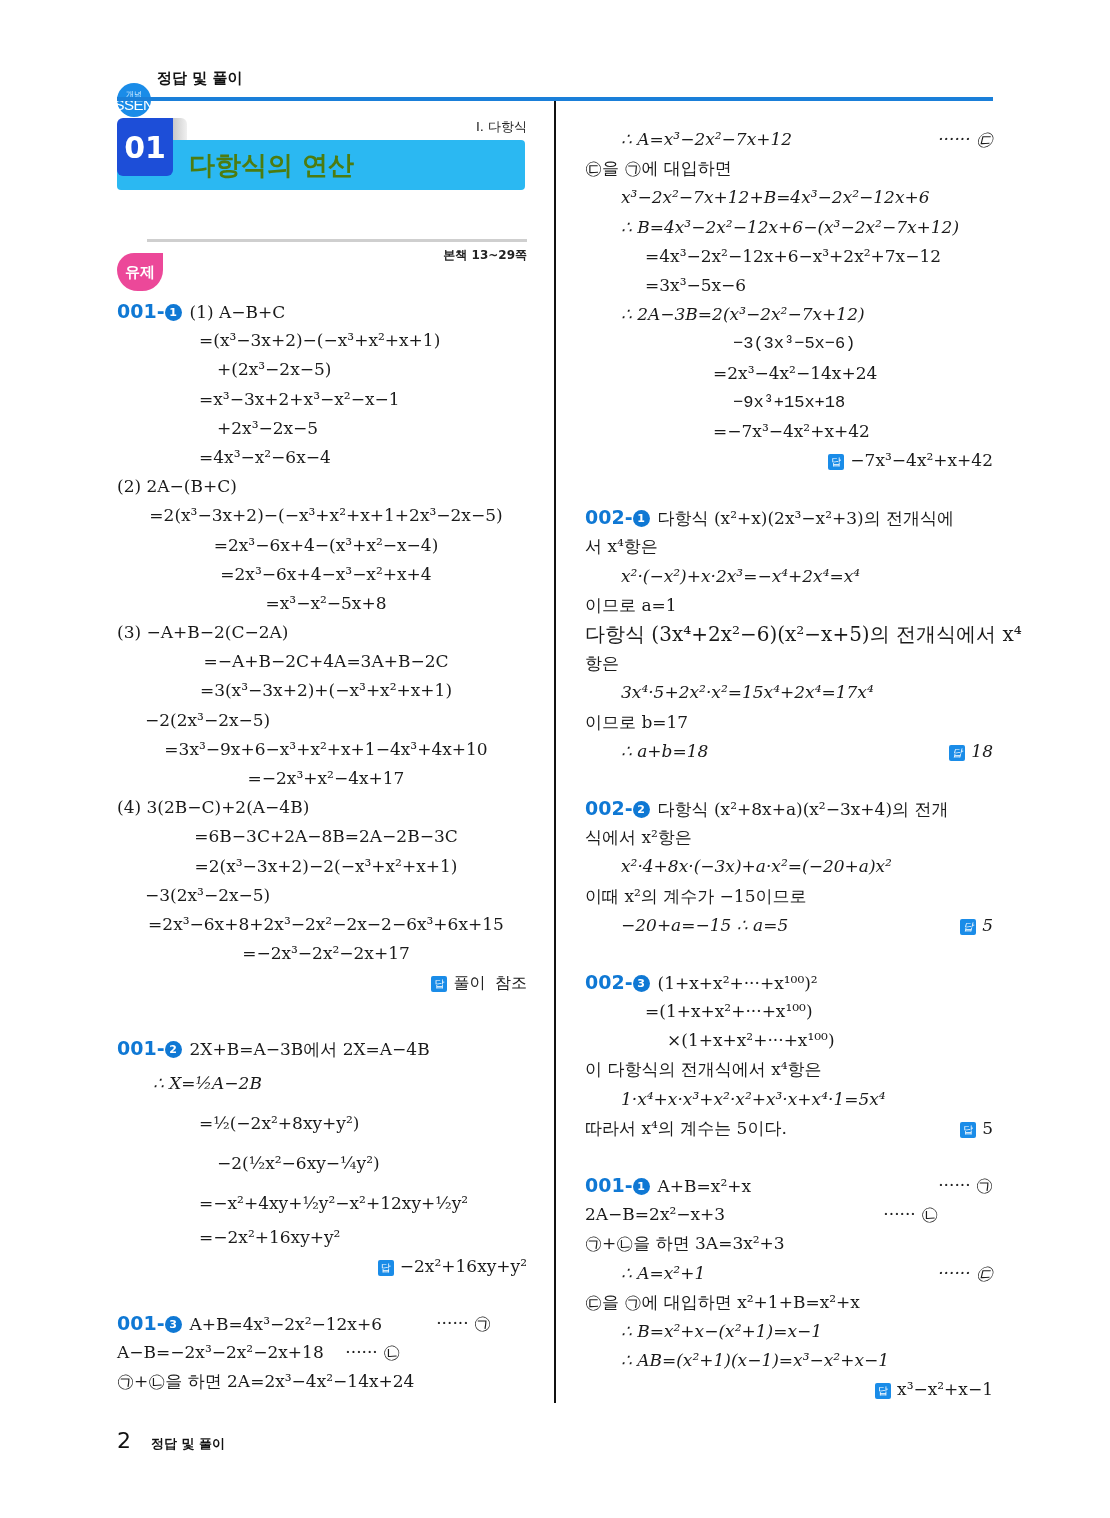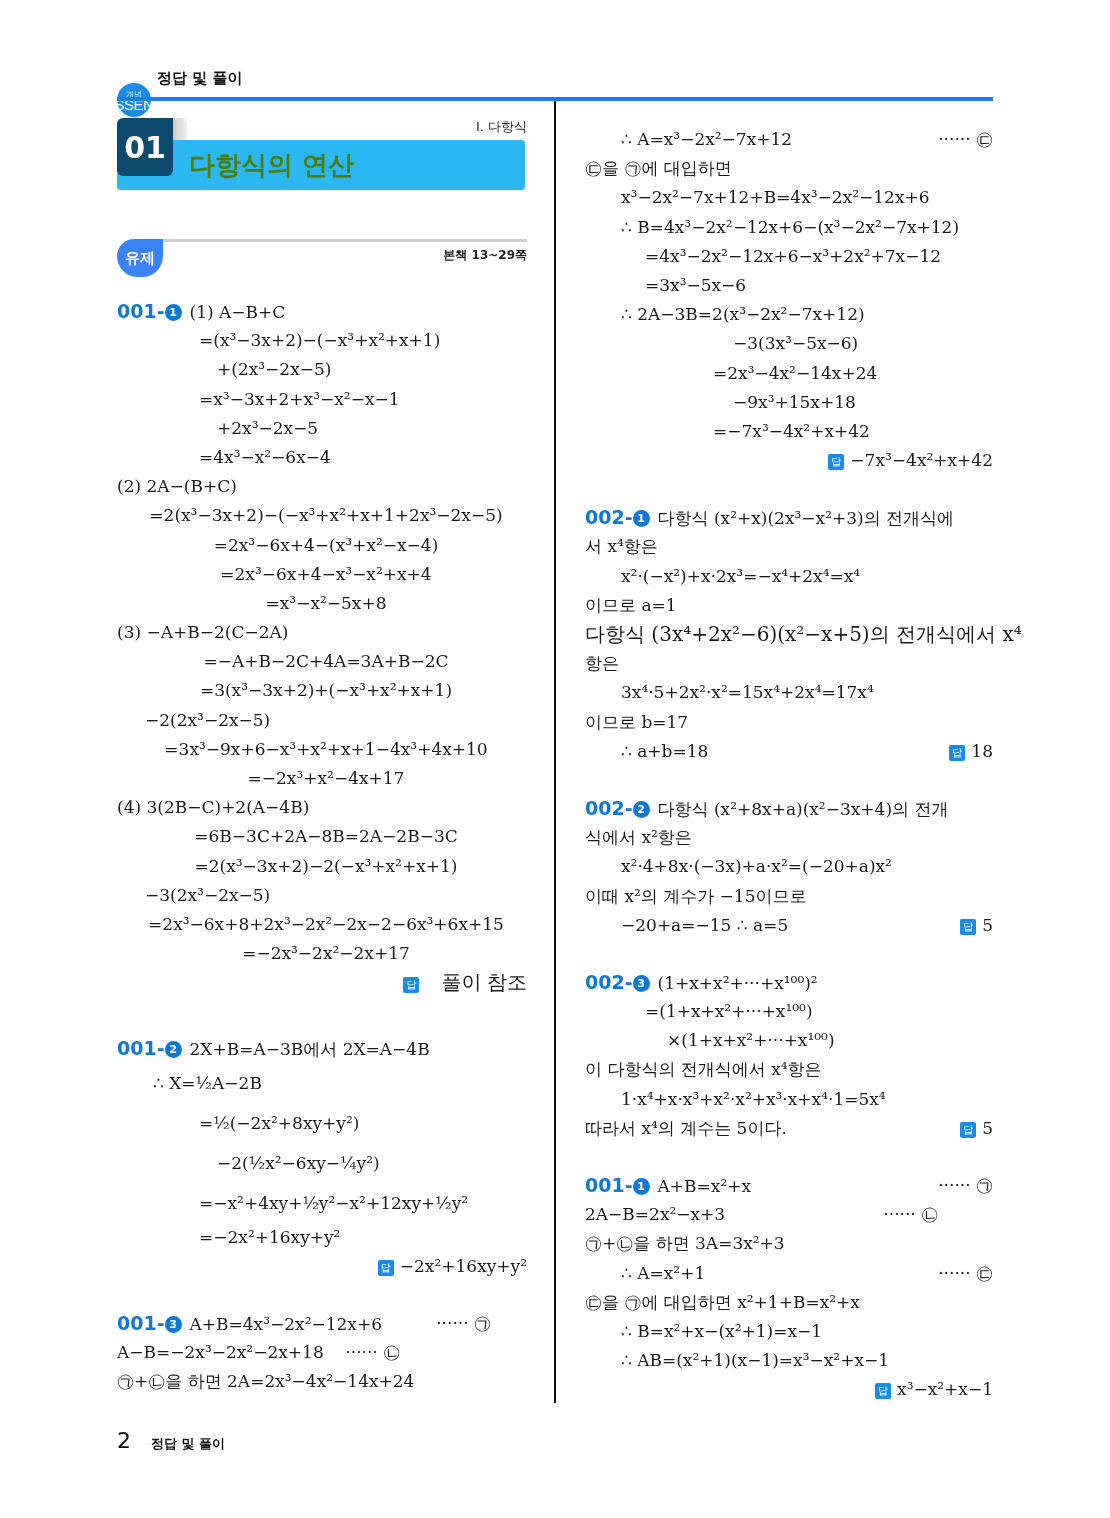--- a/index.html
+++ b/index.html
@@ -9,45 +9,45 @@
   .logo .l1{font-size:8px;color:#cde9ff;}
   .logo .l2{font-size:15px;letter-spacing:-0.5px;}
   .hdr-title{font-family:"DejaVu Sans",sans-serif;font-weight:bold;font-size:15px;margin-left:6px;color:#111;}
   .topbar{position:absolute;left:117px;top:97px;width:876px;height:4px;background:#1a7fd9;}
   .divider{position:absolute;left:554px;top:101px;width:2px;height:1302px;background:#111;}
   .col{position:absolute;font-size:17px;line-height:29.2px;white-space:nowrap;}
   .left{left:117px;top:297px;width:410px;}
   .right{left:585px;top:125px;width:408px;}
   .chapter{position:absolute;left:117px;top:118px;width:410px;height:74px;}
   .chapter .bar{position:absolute;left:0;top:22px;width:408px;height:50px;background:#2bb8f2;border-radius:4px;}
-  .chapter .num{position:absolute;left:0;top:0;width:56px;height:58px;background:#0c4a6e;border-radius:6px 0 6px 6px;color:#fff;font-family:"DejaVu Sans",sans-serif;font-size:30px;font-weight:bold;display:flex;align-items:center;justify-content:center;}
+  .chapter .num{position:absolute;left:0;top:0;width:56px;height:58px;background:#1d4ed8;border-radius:6px 0 6px 6px;color:#fff;font-family:"DejaVu Sans",sans-serif;font-size:30px;font-weight:bold;display:flex;align-items:center;justify-content:center;}
   .chapter .fold{position:absolute;left:56px;top:0;width:14px;height:22px;background:linear-gradient(90deg,#c9c9c9,#f0f0f0);border-radius:0 6px 0 0;}
   .chapter .title{position:absolute;left:72px;top:30px;font-family:"DejaVu Sans",sans-serif;font-weight:bold;font-size:26px;color:#4d7c0f;}
   .chapter .unit{position:absolute;right:0;top:0;font-family:"DejaVu Sans",sans-serif;font-size:13px;color:#222;}
   .yuje{position:absolute;left:117px;top:237px;width:410px;height:40px;}
   .yuje .line{position:absolute;left:30px;top:2px;right:0;height:3px;background:#cfcfcf;}
-  .yuje .badge{position:absolute;left:0;top:2px;width:46px;height:38px;background:#3b82f6;border-radius:18px 0 22px 22px;color:#fff;font-family:"DejaVu Sans",sans-serif;font-weight:bold;font-size:15px;display:flex;align-items:center;justify-content:center;}
+  .yuje .badge{position:absolute;left:0;top:16px;width:46px;height:38px;background:#ec4899;border-radius:18px 0 22px 22px;color:#fff;font-family:"DejaVu Sans",sans-serif;font-weight:bold;font-size:15px;display:flex;align-items:center;justify-content:center;}
   .yuje .ref{position:absolute;right:0;top:10px;font-family:"DejaVu Sans",sans-serif;font-weight:bold;font-size:12px;color:#222;}
   .pid{font-family:"DejaVu Sans",sans-serif;font-weight:bold;color:#0f78d4;font-size:19px;margin-right:8px;margin-top:8px;}
   .pid .circ{display:inline-block;width:17px;height:17px;border-radius:50%;background:#0f78d4;color:#fff;font-size:11px;line-height:17px;text-align:center;vertical-align:2px;}
   .ln{height:29.2px;}
   .i1{padding-left:82px;}
   .i2{padding-left:100px;}
   .i3{padding-left:8px;text-align:center;}
   .i4{padding-left:28px;}
-  .i5{padding-left:36px;}
+  .i5{padding-left:36px;font-style:italic;}
   .i6{padding-left:60px;}
   .i7{padding-left:128px;}
-  .i8{padding-left:148px;}
+  .i8{padding-left:148px;font-family:Liberation Mono, monospace;}
   .ans{text-align:right;}
   .dap{display:inline-block;width:16px;height:16px;background:#1a8ce8;color:#fff;font-family:"DejaVu Sans",sans-serif;font-size:10px;line-height:16px;text-align:center;border-radius:2px;margin-right:6px;vertical-align:1px;}
   .gap{height:28px;}
   .gap2{height:36px;}
   .tag{float:right;}
-  .kor{font-family:Liberation Sans, sans-serif;font-size:20px;margin-left:16px;}
+  .kor{font-family:Liberation Mono, monospace;font-size:16px;}
   .footer{position:absolute;left:117px;top:1428px;display:flex;align-items:baseline;}
   .footer .pn{font-family:"DejaVu Sans",sans-serif;font-size:22px;color:#111;}
   .footer .ft{font-family:"DejaVu Sans",sans-serif;font-size:13px;font-weight:bold;margin-left:20px;color:#111;}
   .frac-ln{height:40px;line-height:40px;}
 </style>
 </head>
 <body>
 
 <div class="hdr">
   <div class="logo">

